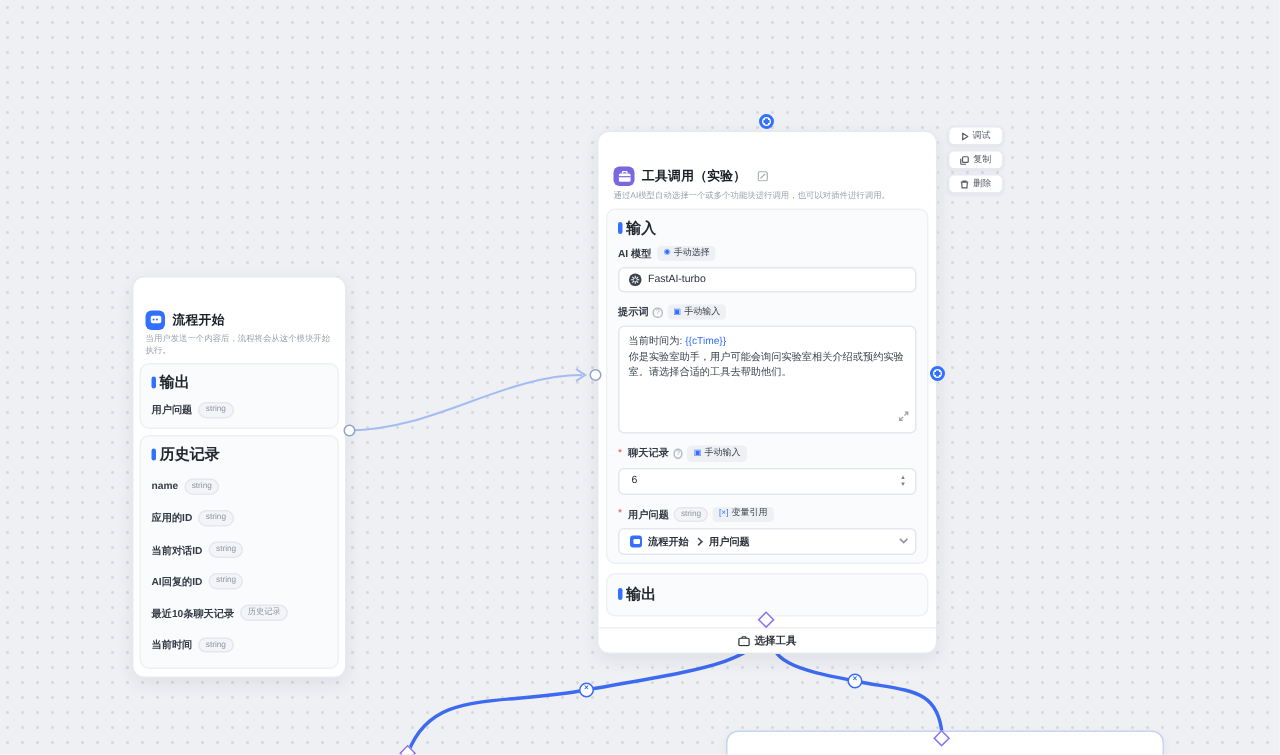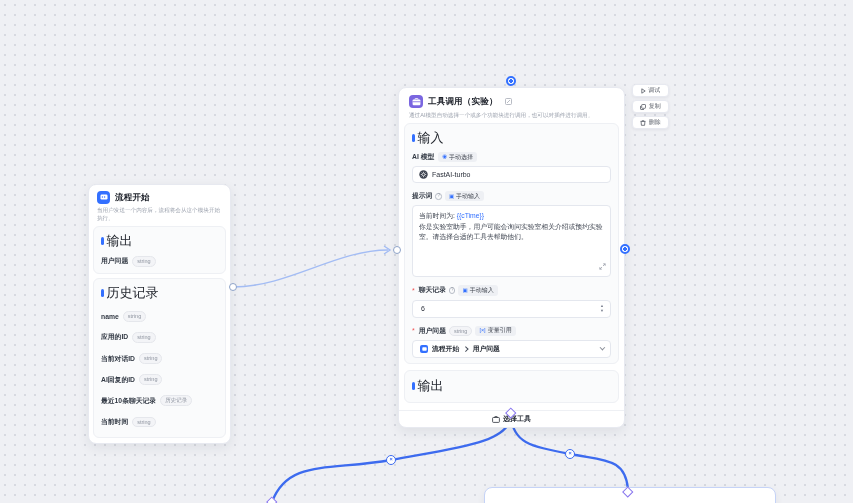--- a/index.html
+++ b/index.html
@@ -11,26 +11,26 @@
     background-image:radial-gradient(#d7d9e0 0.9px, transparent 1px);
     background-size:10px 10px;
   }
   svg.edges { position:absolute; left:0; top:0; width:853px; height:503px; pointer-events:none; }
 
   
   .node {
     position:absolute; background:#fff; border:1px solid #e7e9f0; border-radius:8px;
     box-shadow:0 4px 12px rgba(25,32,56,.08);
   }
-  .node-header { display:flex; align-items:center; gap:5px; padding:7px 10px 3px 10px; }
+  .node-header { display:flex; align-items:center; gap:5px; padding:7px 10px 3px 10px;margin-top:16px; }
   .node-icon { width:14px; height:13px; border-radius:4px; display:flex; align-items:center; justify-content:center; flex:0 0 auto; }
   .node-title { font-size:8.5px; font-weight:bold; color:#1a1e27; letter-spacing:.2px; }
   .node-desc { padding:0 10px; font-size:5.6px; color:#9ba1ad; line-height:8px; }
   .sec-box { margin:4px 5px 0 5px; background:#fafbfc; border:1px solid #eef0f4; border-radius:6px; padding:5px 7px; }
-  .sec-label { display:flex; align-items:center; gap:3px; font-size:13px; font-weight:normal; color:#23272f; margin-bottom:4px; }
+  .sec-label { display:flex; align-items:center; gap:3px; font-size:10px; font-weight:bold; color:#23272f; margin-bottom:4px; }
   .sec-label::before { content:""; width:2.5px; height:8px; background:#3370ff; border-radius:1.5px; }
   .frow { display:flex; align-items:center; gap:4px; }
   .fname { font-size:6.8px; color:#333a45; font-weight:bold; }
   .tag { font-size:5.5px; color:#8f95a0; background:#f3f4f7; border:0.5px solid #e5e7ec; border-radius:6px; padding:1px 4px; line-height:1.2; }
   .badge { display:inline-flex; align-items:center; gap:2px; font-size:6px; color:#3d424c; background:#eef0f4; border-radius:3px; padding:1.5px 4px; line-height:1.2; }
   .badge .bicon { color:#3370ff; font-size:5.5px; line-height:1; }
   .req { color:#f25555; font-size:7px; margin-right:1px; }
   .help { width:6.5px; height:6.5px; border:0.8px solid #b7bcc6; border-radius:50%; color:#9aa0ab; font-size:4.5px; display:inline-flex; align-items:center; justify-content:center; line-height:1; }
   .ibox { background:#fff; border:1px solid #e4e7ee; border-radius:4px; width:100%; }
 

